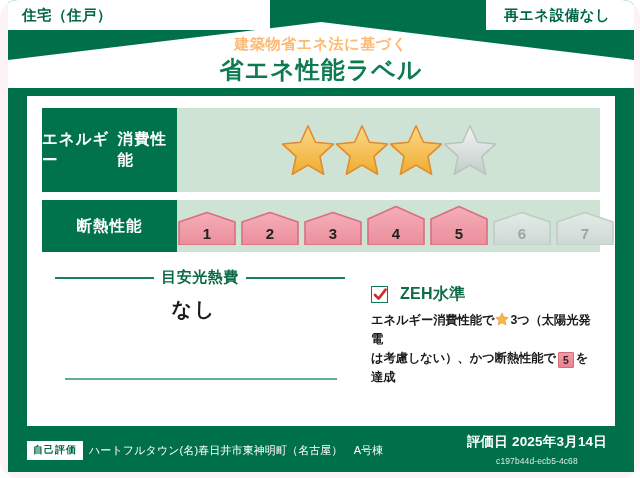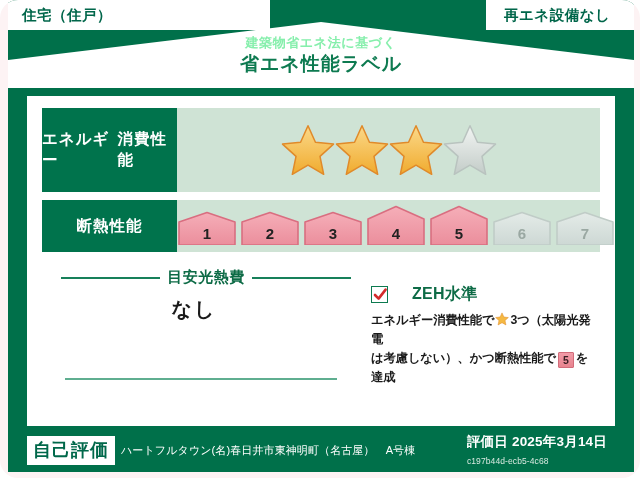--- a/index.html
+++ b/index.html
@@ -52,29 +52,29 @@
   .tab-right{ right:0px; top:0px; width:148px; height:30px; justify-content:flex-start; padding-left:18px; box-sizing:border-box;}
 
   
   .title-wrap{
     position:absolute;
     left:0;right:0;top:36px;
     text-align:center;
     z-index:7;
   }
   .title-sub{
-    color:#86efac;
-    font-size:13px;
+    color:#fdba74;
+    font-size:15px;
     font-weight:bold;
     letter-spacing:.6px;
     line-height:1.1;
   }
   .title-main{
     color:#0d7a50;
-    font-size:19px;
+    font-size:24px;
     font-weight:bold;
     letter-spacing:1px;
     line-height:1.25;
     margin-top:2px;
   }
 
   
   .panel{
     position:absolute;
     left:19px;top:96px;
@@ -135,21 +135,21 @@
     font-size:15px;
     font-weight:bold;
     color:#222222;
     line-height:1;
   }
   .house.off .num{color:#9aa8a2;font-weight:bold;}
 
   
   .cost-head{
     position:absolute;
-    left:34px;top:172px;
+    left:28px;top:172px;
     width:290px;
     display:flex;align-items:center;gap:7px;
   }
   .cost-head .hr{flex:1;height:2px;background:#17805a;}
   .cost-head .ttl{
     color:#0d6b46;font-weight:bold;font-size:15px;letter-spacing:.5px;white-space:nowrap;
   }
   .cost-val{
     position:absolute;
     left:22px;top:200px;
@@ -174,21 +174,21 @@
     width:2px;height:128px;
     background:#ffffff;
   }
 
   
   .zeh{
     position:absolute;
     left:344px;top:188px;
     width:228px;
   }
-  .zeh-head{display:flex;align-items:center;gap:24px;}
+  .zeh-head{display:flex;align-items:center;gap:12px;}
   .zeh-check{
     width:17px;height:17px;
     border:1.6px solid #0d7a50;
     background:#ffffff;
     position:relative;flex:none;
     box-sizing:border-box;
   }
   .zeh-check svg{position:absolute;left:1px;top:0px;}
   .zeh-title{
     color:#0d6b46;font-weight:bold;font-size:16px;letter-spacing:.3px;
@@ -221,35 +221,35 @@
     position:absolute;
     left:19px;top:434px;
     width:588px;height:32px;
     display:flex;align-items:center;
     z-index:6;
   }
   .self-badge{
     background:#ffffff;
     color:#00684a;
     font-weight:bold;
-    font-size:18px;
+    font-size:10px;
     letter-spacing:1px;
     padding:2px 6px 3px 6px;
     flex:none;
   }
   .addr{
     color:#ffffff;
     font-size:11px;
     margin-left:6px;
     white-space:nowrap;
     letter-spacing:.1px;
   }
   .date-wrap{
     margin-left:auto;
-    text-align:left;
+    text-align:center;
     padding-right:8px;
   }
   .date{
     color:#ffffff;
     font-size:13.5px;
     font-weight:bold;
     letter-spacing:.2px;
     line-height:1.15;
   }
   .code{

